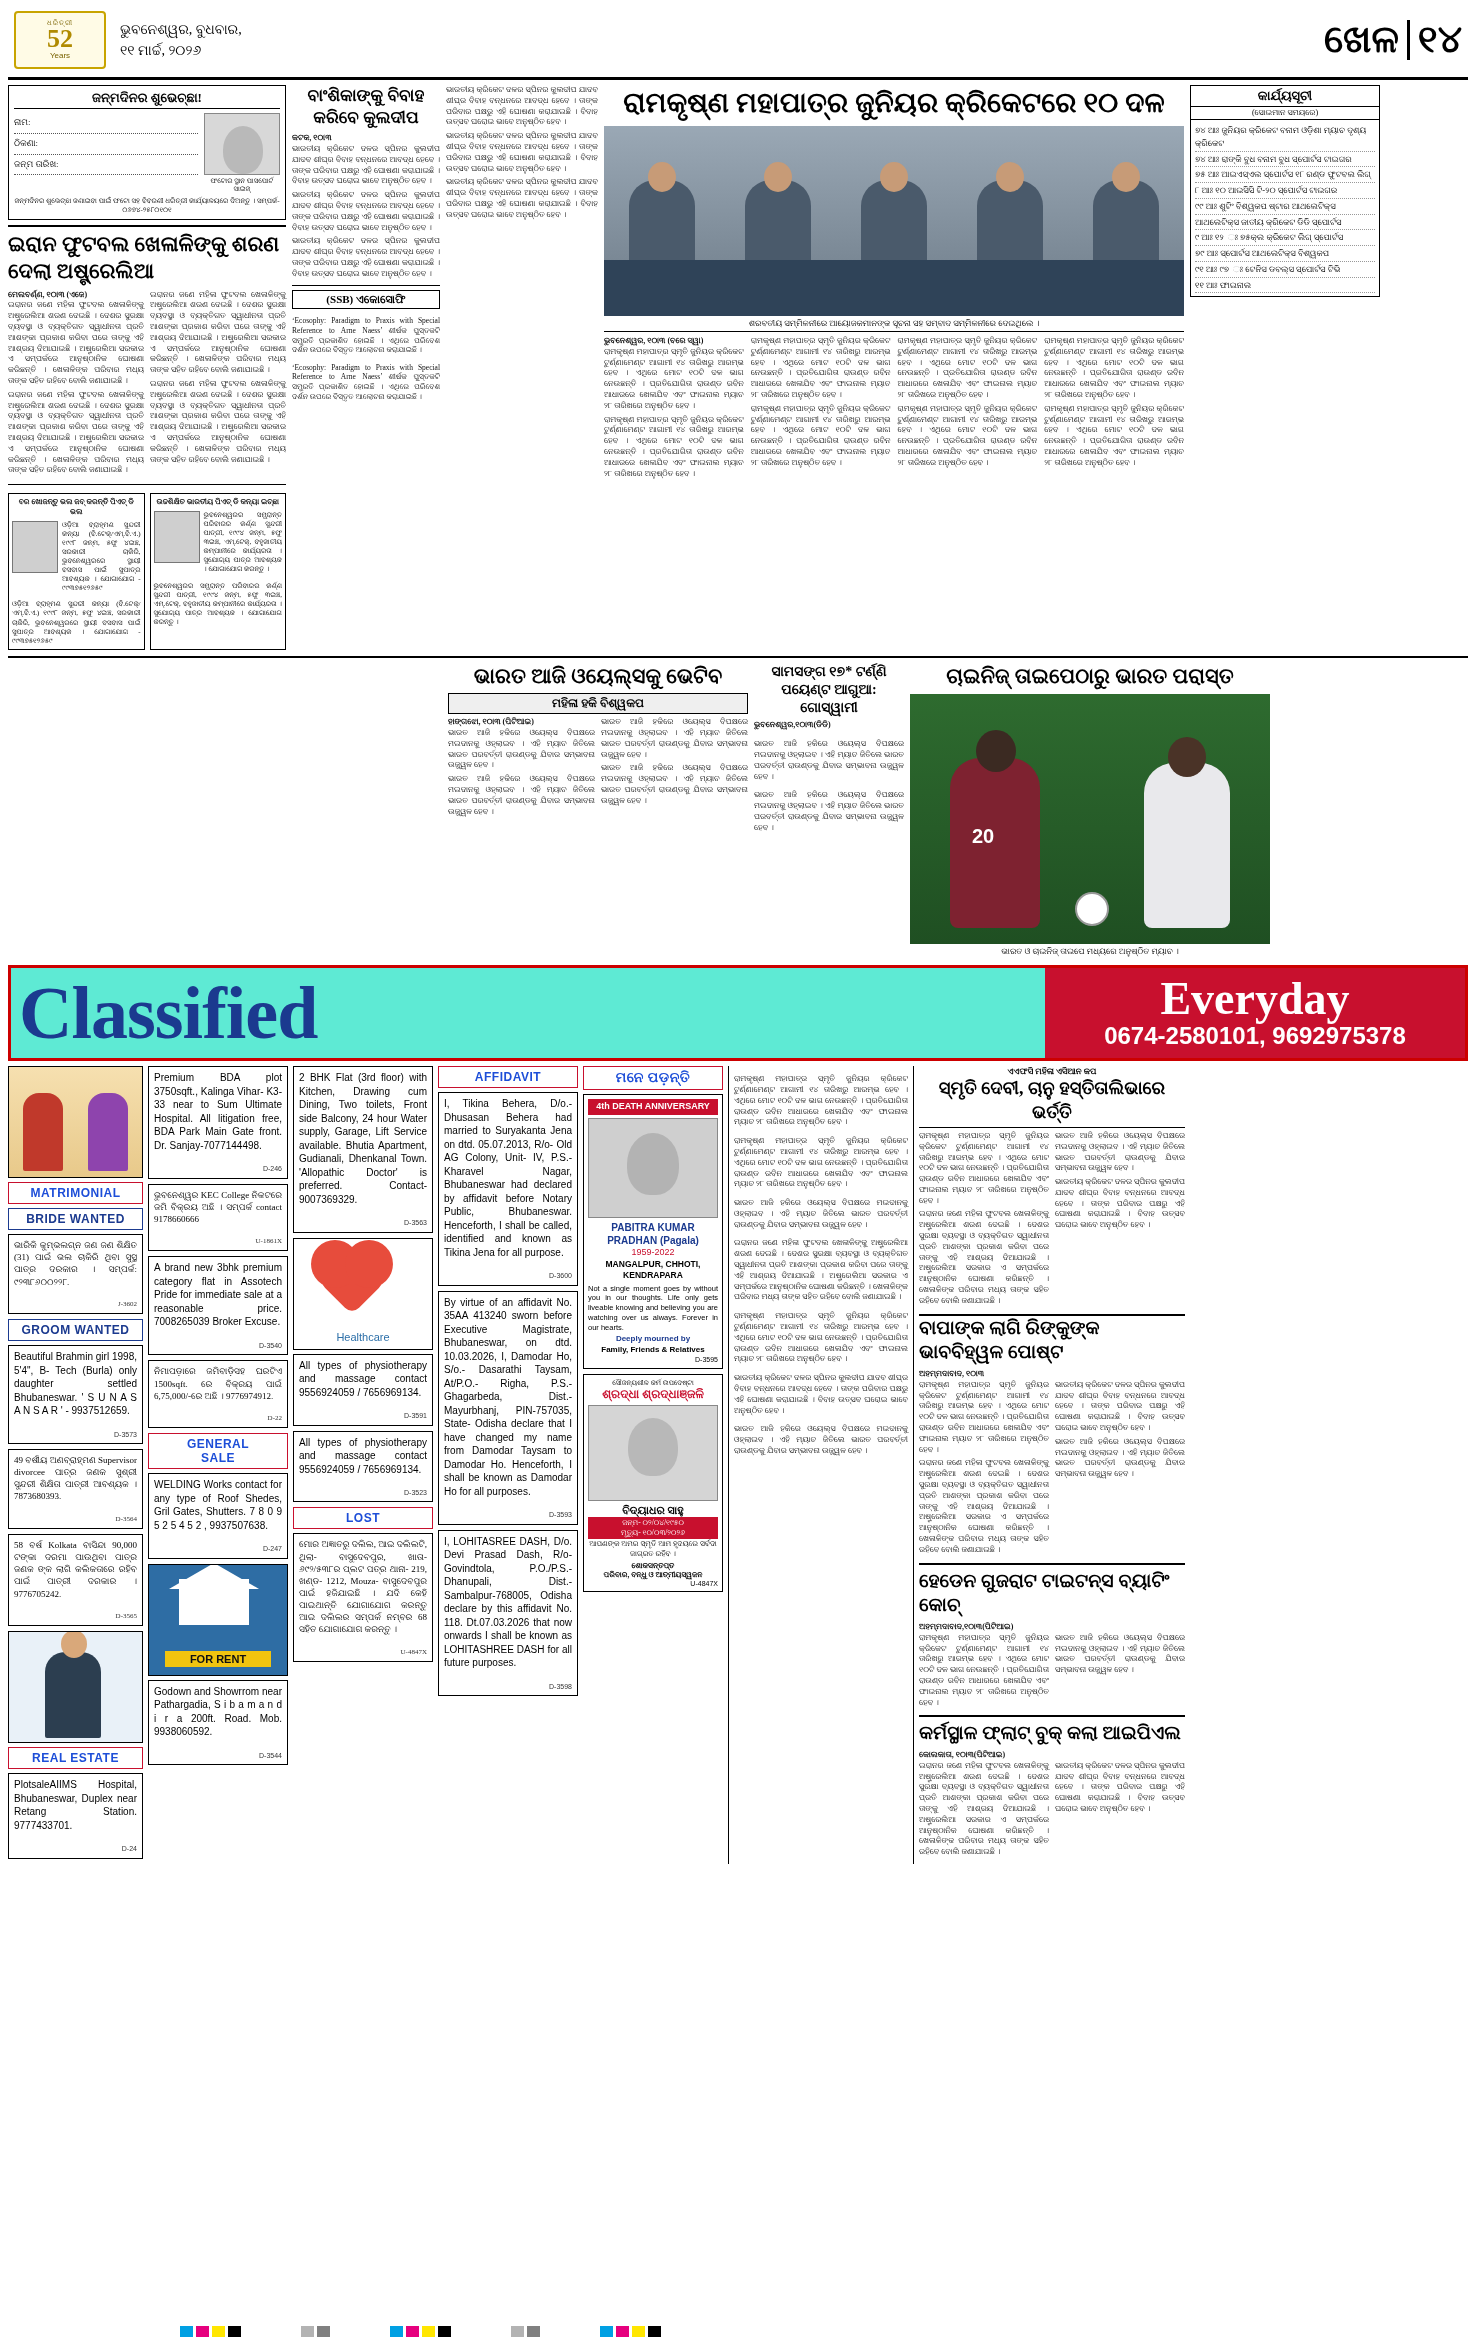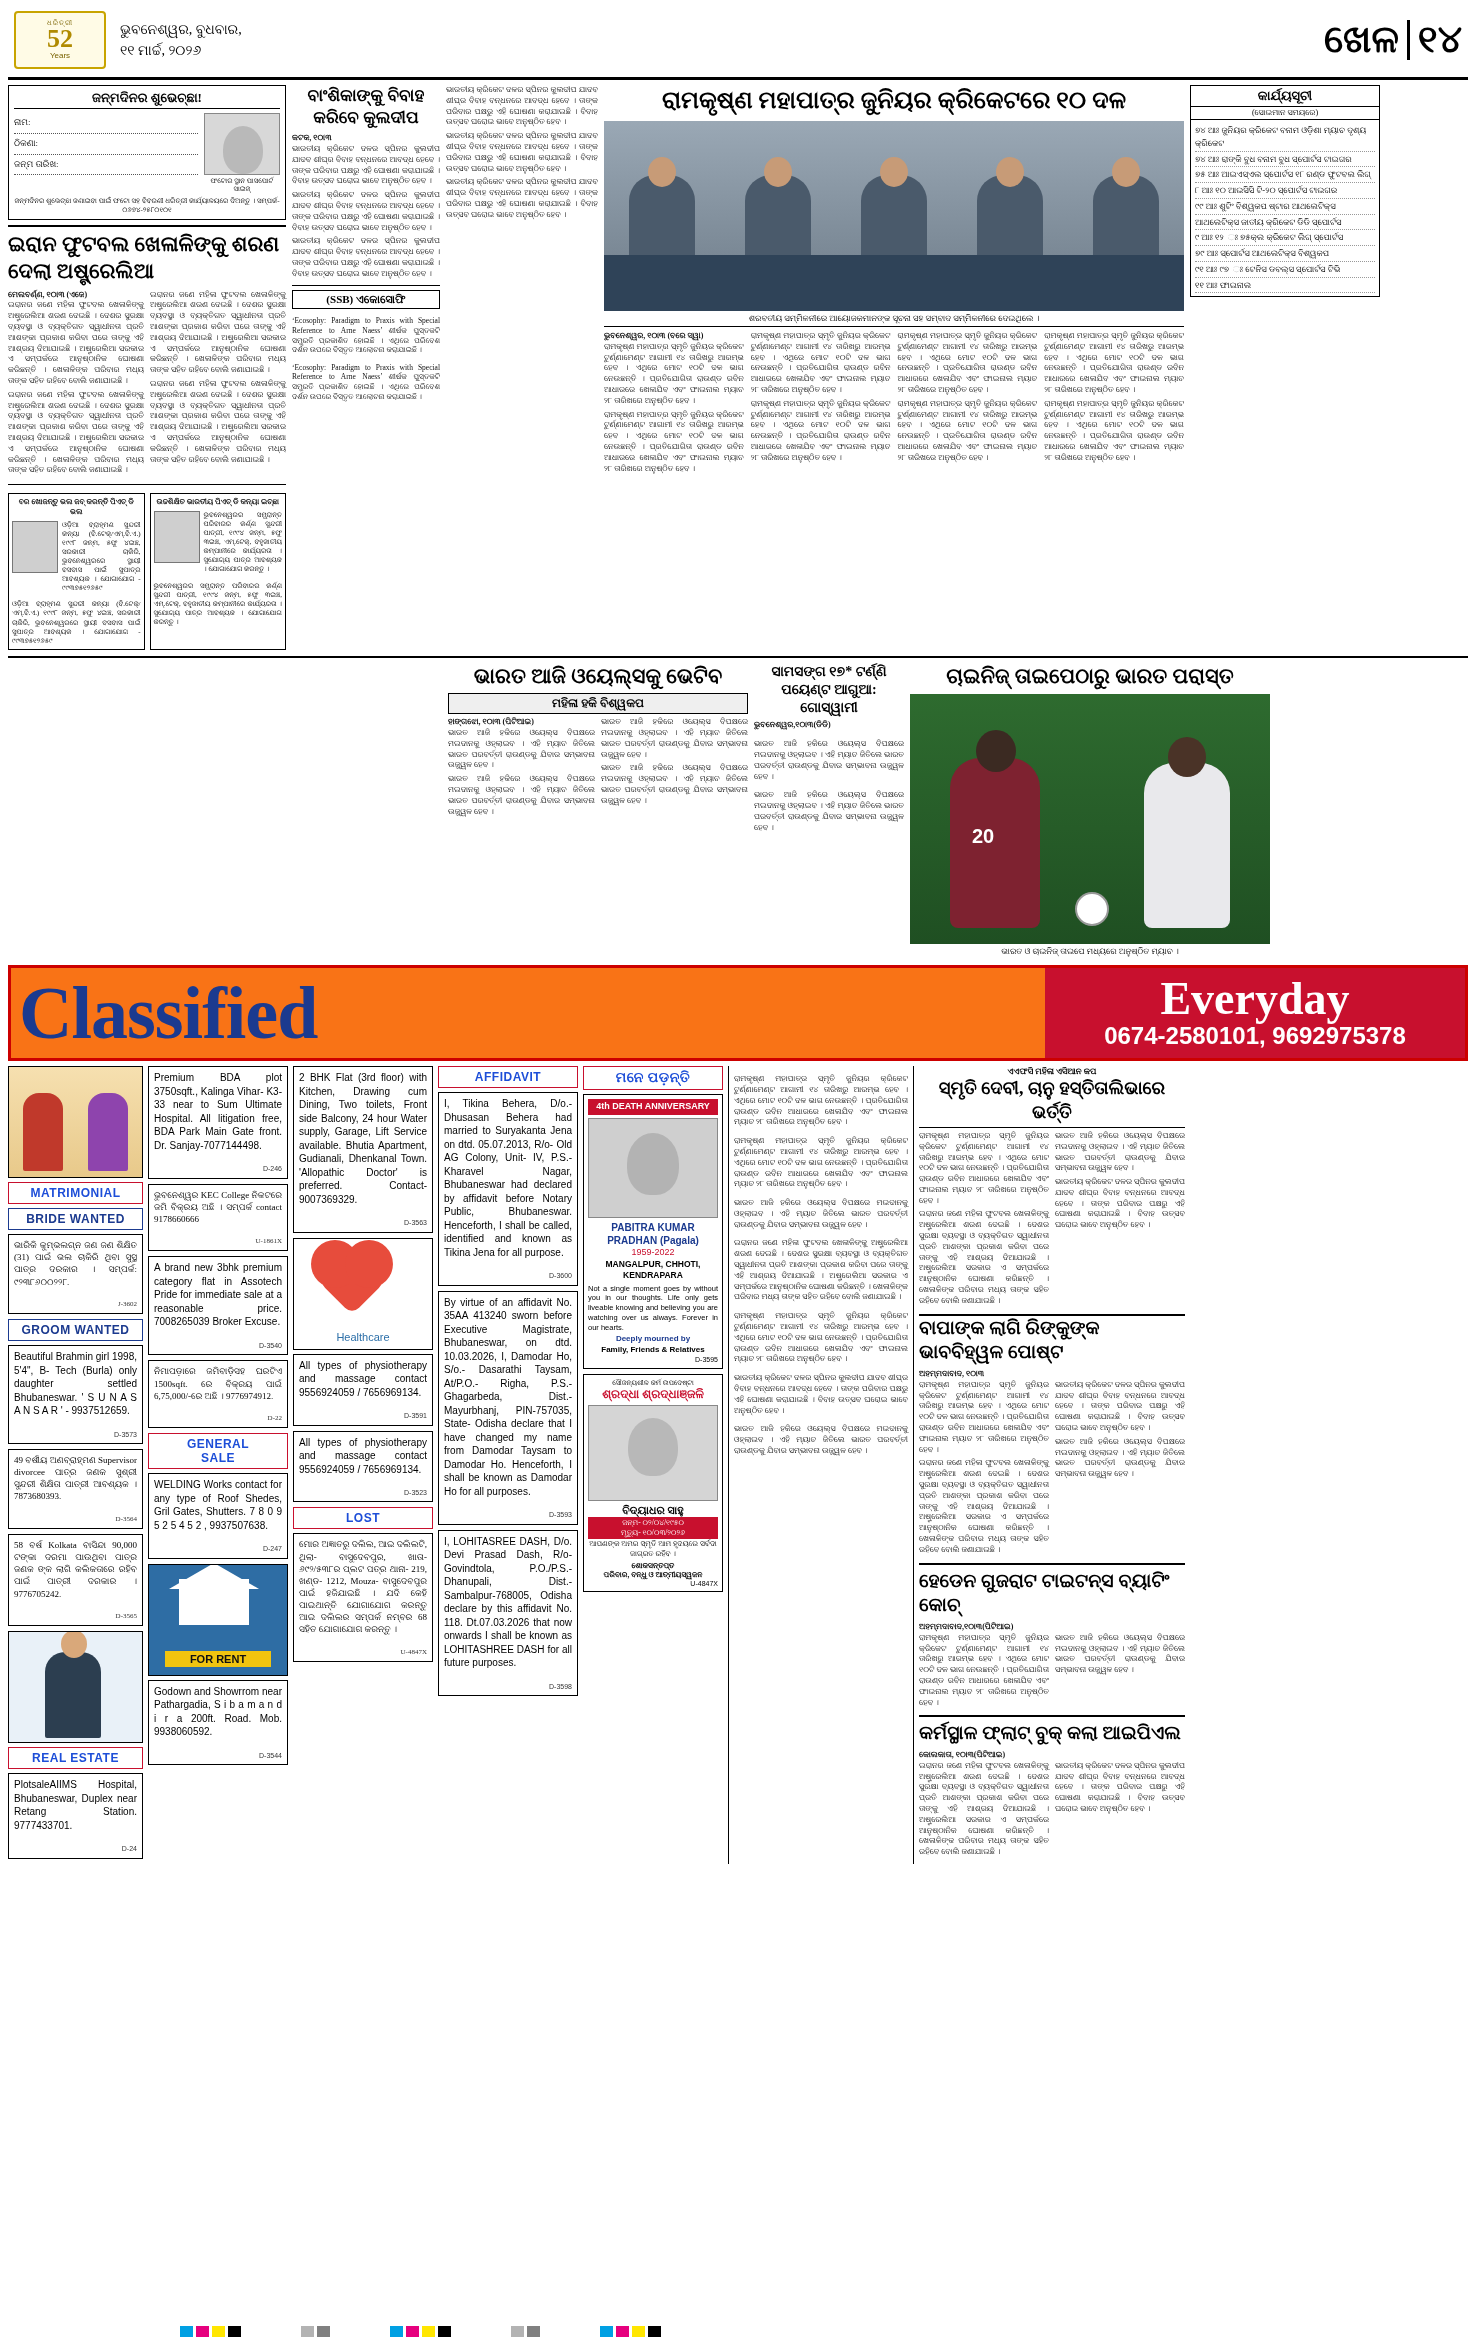--- a/index.html
+++ b/index.html
@@ -52,21 +52,21 @@
                 padding-bottom:2px; margin-bottom:4px; }
   .bday-row { display:flex; gap:6px; }
   .bday-fields { flex:1; font-size:9px; line-height:2.2; }
   .bday-fields div { border-bottom:1px dotted #555; }
   .bday-photo { width:76px; }
   .ph { width:76px; height:62px; background:#d8d8d8; border:1px solid #888; overflow:hidden; position:relative;}
   .ph.face::after{content:"";position:absolute;left:18px;top:12px;width:40px;height:48px;border-radius:50% 50% 45% 45%;background:#b9b9b9;}
   .ph-cap { font-size:7px; text-align:center; line-height:1.2; margin-top:2px; }
   .ad-note { font-size:7px; text-align:center; margin-top:3px; line-height:1.3; }
 
-  .big-od-head { font-size:24px; font-weight:bold; text-align:center; line-height:1.25;
+  .big-od-head { font-size:28px; font-weight:bold; text-align:center; line-height:1.25;
                  font-family:"Liberation Serif", serif; }
   .mid-od-head { font-size:21px; font-weight:bold; line-height:1.3; font-family:"Liberation Serif", serif; }
   .sm-od-head { font-size:17px; font-weight:bold; line-height:1.3; font-family:"Liberation Serif", serif; }
 
   .photo-main { width:100%; height:190px; background:linear-gradient(#9aa8b5,#6d7b88); position:relative; overflow:hidden;}
   .photo-main .table { position:absolute; left:0; right:0; bottom:0; height:56px; background:#2f4358; }
   .photo-main .men { position:absolute; left:0; right:0; bottom:50px; height:96px; display:flex; justify-content:space-around; align-items:flex-end;}
   .photo-main .man { width:66px; height:86px; background:#4a5a6b; border-radius:26px 26px 4px 4px; position:relative;}
   .photo-main .man::before{content:"";position:absolute;left:19px;top:-18px;width:28px;height:30px;border-radius:50%;background:#c79b77;}
   .cap { font-size:8.5px; text-align:center; padding:2px 0; }
@@ -84,21 +84,21 @@
   .foot-photo { width:100%; height:250px; background:linear-gradient(#2e6b2f,#1f4f22); position:relative; overflow:hidden;}
   .foot-photo .p1 { position:absolute; left:40px; bottom:16px; width:90px; height:170px; background:#7e2230; border-radius:30px 30px 8px 8px;}
   .foot-photo .p1::before{content:"";position:absolute;left:26px;top:-28px;width:40px;height:42px;border-radius:50%;background:#3b2a22;}
   .foot-photo .p2 { position:absolute; right:40px; bottom:16px; width:86px; height:165px; background:#e9e9ec; border-radius:30px 30px 8px 8px;}
   .foot-photo .p2::before{content:"";position:absolute;left:24px;top:-26px;width:38px;height:40px;border-radius:50%;background:#4a3327;}
   .foot-photo .ball{position:absolute;left:165px;bottom:18px;width:34px;height:34px;border-radius:50%;background:#fff;border:2px solid #999;}
   .foot-photo .num{position:absolute;left:62px;bottom:96px;color:#fff;font-size:20px;font-weight:bold;}
 
   
   .classified-banner { margin-top:6px; border:3px solid #c00; display:flex; align-items:stretch; height:96px; }
-  .cb-left { flex:1; display:flex; align-items:center; padding-left:8px; background:#f97316; }
+  .cb-left { flex:1; display:flex; align-items:center; padding-left:8px; background:#5eead4; }
   .cb-left span { font-size:74px; font-weight:bold; color:#1b3a8f; font-family:"Liberation Serif", serif; letter-spacing:-1px;}
   .cb-right { width:420px; background:#c8102e; color:#fff; display:flex; flex-direction:column;
               align-items:center; justify-content:center; }
   .cb-right .e { font-size:46px; font-weight:bold; font-family:"Liberation Serif", serif; line-height:1; }
   .cb-right .ph { font-size:24px; font-weight:bold; background:transparent; border:0; width:auto; height:auto;}
 
   
   .cl-area { display:flex; gap:5px; margin-top:5px; }
   .cl-col { width:135px; }
   .cl-col.w2 { width:140px; }

